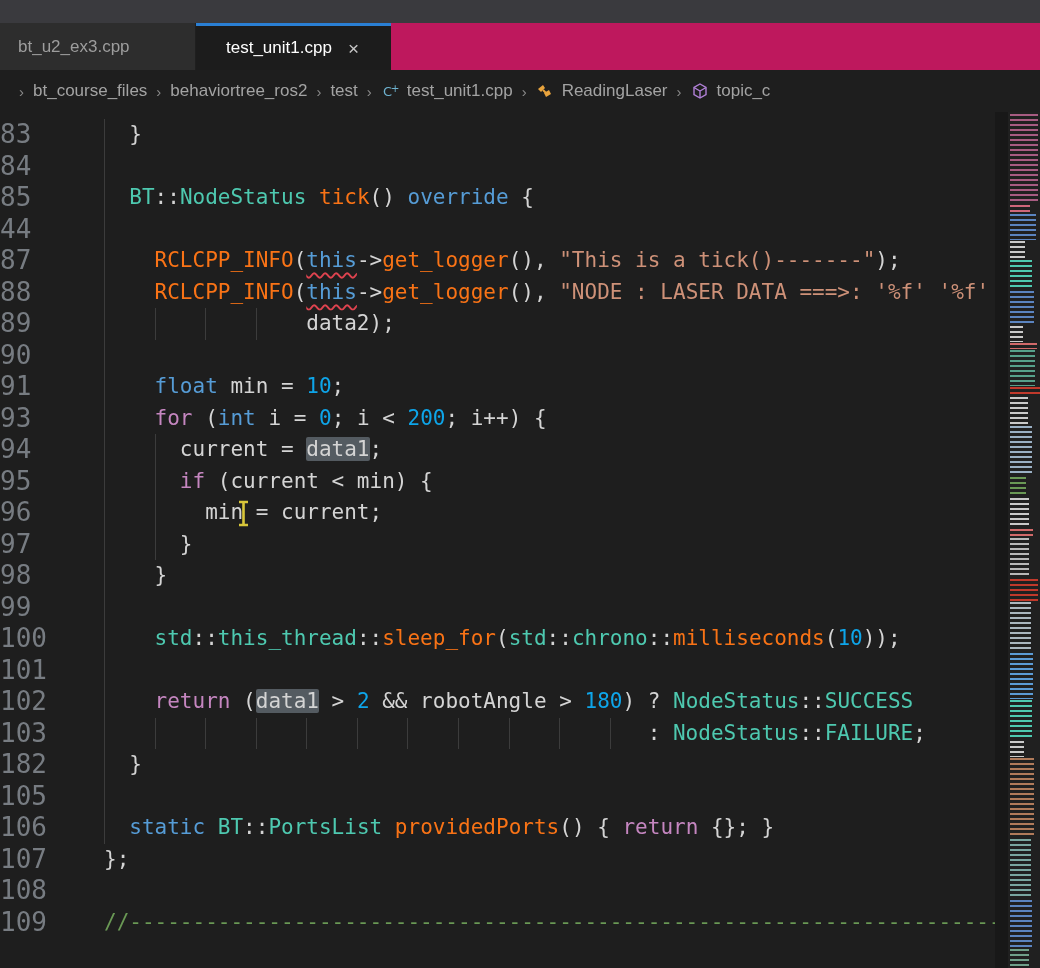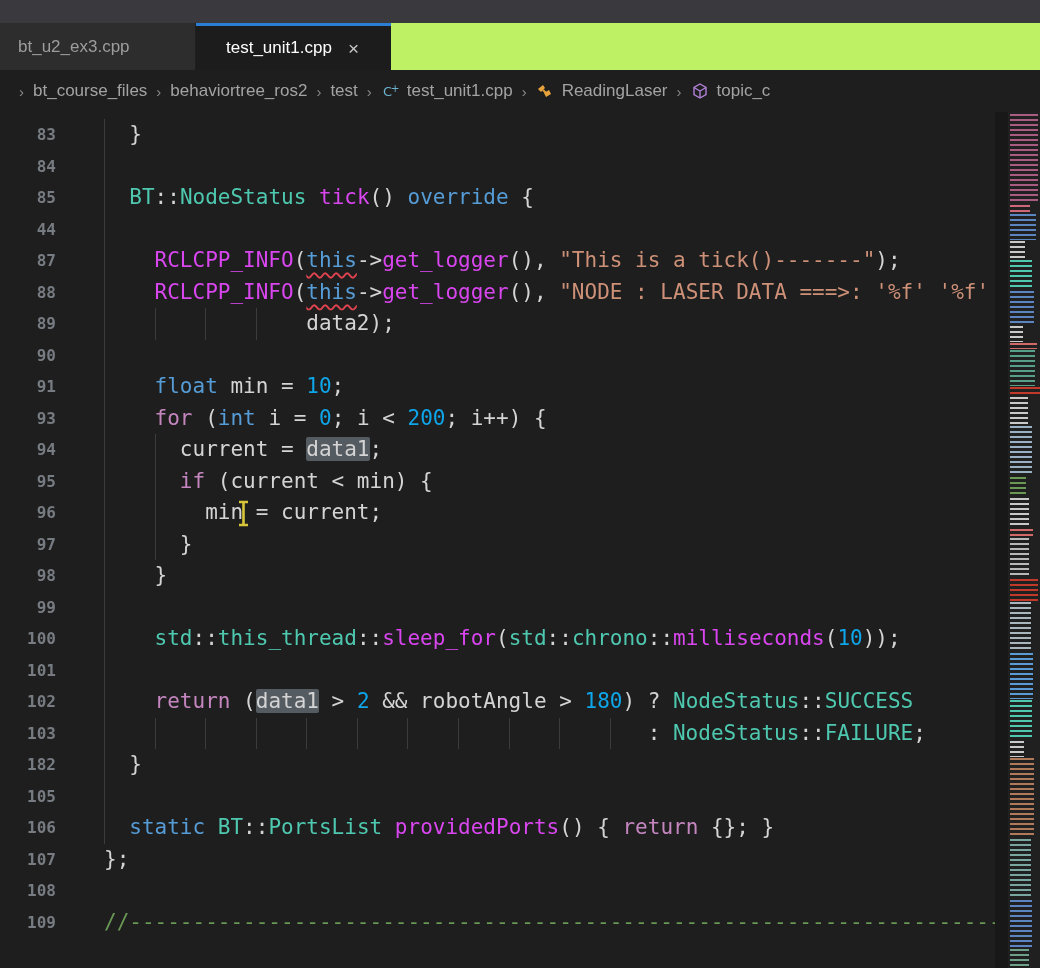--- a/index.html
+++ b/index.html
@@ -1,47 +1,47 @@
 <!DOCTYPE html>
 <html><head>
 <meta charset="utf-8">
 <style>
   * { margin:0; padding:0; box-sizing:border-box; }
   html,body { width:1040px; height:968px; overflow:hidden; background:#1e1e1e;
               font-family:"Liberation Sans", sans-serif; }
 
   .titlebar { height:23px; background:#3a3a3e; }
 
-  .tabbar { height:47px; background:#bef264; display:flex; align-items:stretch; }
+  .tabbar { height:47px; background:#be185d; display:flex; align-items:stretch; }
   .tab { display:flex; align-items:center; padding:0 18px; font-size:17px; cursor:pointer; }
   .tab.inactive { background:#2d2d2d; color:#9d9d9d; width:196px; border-right:1px solid #1f1f1f; }
   .tab.active { background:#1c1c1c; color:#ffffff; width:195px; border-top:3px solid #2a7fd4; justify-content:center; gap:14px; }
   .tab-close { color:#c5c5c5; font-size:19px; line-height:1; padding:0 2px; }
 
   .breadcrumb { height:42px; background:#1e1e1e; display:flex; align-items:center;
                 padding-left:10px; font-size:17px; color:#a3a3a3; white-space:nowrap; overflow:hidden; }
   .bc-sep { color:#8a8a8a; margin:0 9px; font-size:15px; }
   .bc-item { display:flex; align-items:center; gap:7px; cursor:pointer; }
   .bc-icon { display:inline-flex; width:19px; height:19px; align-items:center; justify-content:center; }
 
   .editor-wrap { position:relative; height:856px; display:flex; }
   .code-area { position:relative; flex:1; overflow:hidden; background:#1e1e1e;
                padding-top:7px; font-family:"DejaVu Sans Mono", monospace; font-size:21px; }
   .row { position:relative; height:31.5px; line-height:31.5px; white-space:pre; display:flex; }
-  .ln { display:inline-block; width:56px; text-align:right; color:#777c82;
-        font-size:16px; flex:0 0 56px;font-weight:bold; }
+  .ln { display:inline-block; width:56px; color:#777c82;
+        font-size:26px; flex:0 0 56px; }
   .gut-pad { flex:0 0 48px; }
   .codetext { white-space:pre; }
   .guide { position:absolute; top:0; bottom:0; width:1px; background:#3c3c3c; }
 
   .p  { color:#d4d4d4; }
   .kw { color:#569cd6; }
   .ct { color:#c586c0; }
   .ty { color:#4ec9b0; }
-  .fn { color:#d946ef; }
+  .fn { color:#f97316; }
   .st { color:#ce9178; }
   .nu { color:#0ea5e9; }
   .cm { color:#6a9955; }
   .sq { text-decoration:underline wavy #e0434f; text-decoration-thickness:1.5px; text-underline-offset:5px; }
   .hl { background:#545b61; border-radius:2px; }
 
   .scroll-gap { flex:0 0 13px; background:#181818; }
   .minimap { flex:0 0 32px; background:#202020; overflow:hidden; padding-top:1px; cursor:pointer; }
   .mm-block { margin:1px 0 1px 2px; }
 

